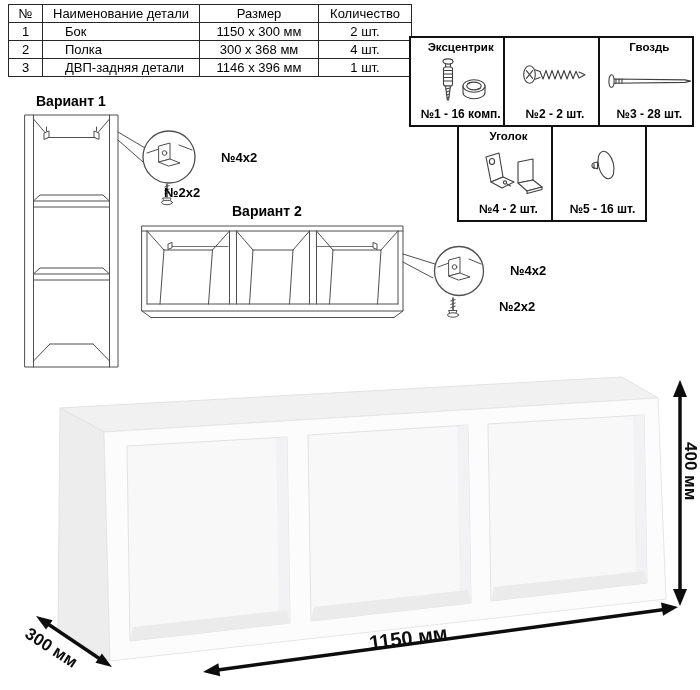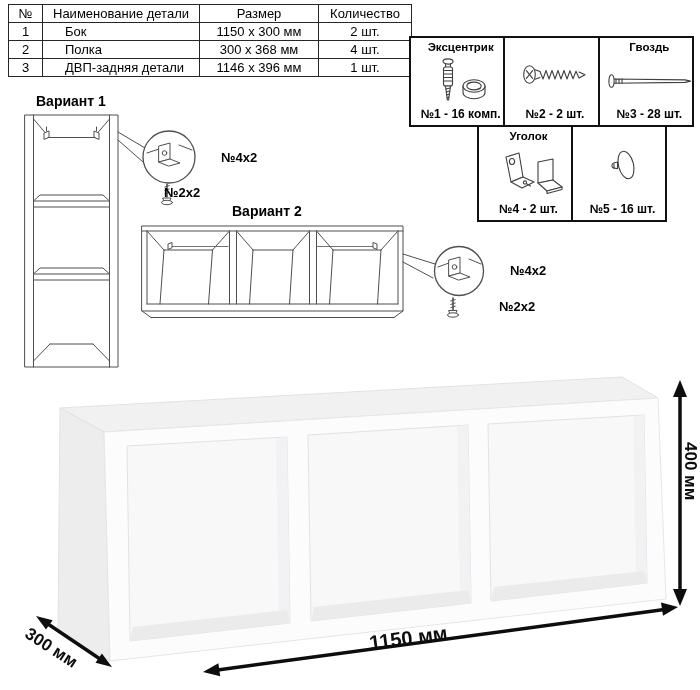--- a/index.html
+++ b/index.html
@@ -110,21 +110,21 @@
           <ellipse cx="6.5" cy="9" rx="2.6" ry="6.3" fill="#fff"></ellipse>
           <line x1="11" y1="7" x2="11" y2="11.2"></line>
             <line x1="14" y1="7" x2="14" y2="11.1"></line>
             <line x1="17" y1="7.1" x2="17" y2="11.1"></line>
         </svg>
       </div>
       <div class="hw-label">№3 - 28 шт.</div>
     </div>
   </div>
 
-  <div class="hwbox abs" style="left:477px;top:125px;width:190px;height:97px;">
+  <div class="hwbox abs" style="left:457px;top:125px;width:190px;height:97px;">
     <div class="hw-cell">
       <div class="hw-title">Уголок</div>
       <div class="hw-icon">
         <svg width="70" height="46" viewBox="0 0 70 46" class="draw" fill="none" stroke="#3f3f3f" stroke-width="1.1" stroke-linejoin="round" stroke-linecap="round">
           <polygon points="12,7 25,3 29,27 17,32" fill="#fff"></polygon>
           <ellipse cx="18" cy="11.5" rx="2.6" ry="3"></ellipse>
           <polygon points="17,32 29,27 40,32 28,38" fill="#fff"></polygon>
           <circle cx="31" cy="32.5" r="1.6" fill="#fff"></circle>
           <line x1="33" y1="34" x2="36.5" y2="36"></line>
           <polygon points="44,12 59,9 59,30 44,33" fill="#fff"></polygon>

